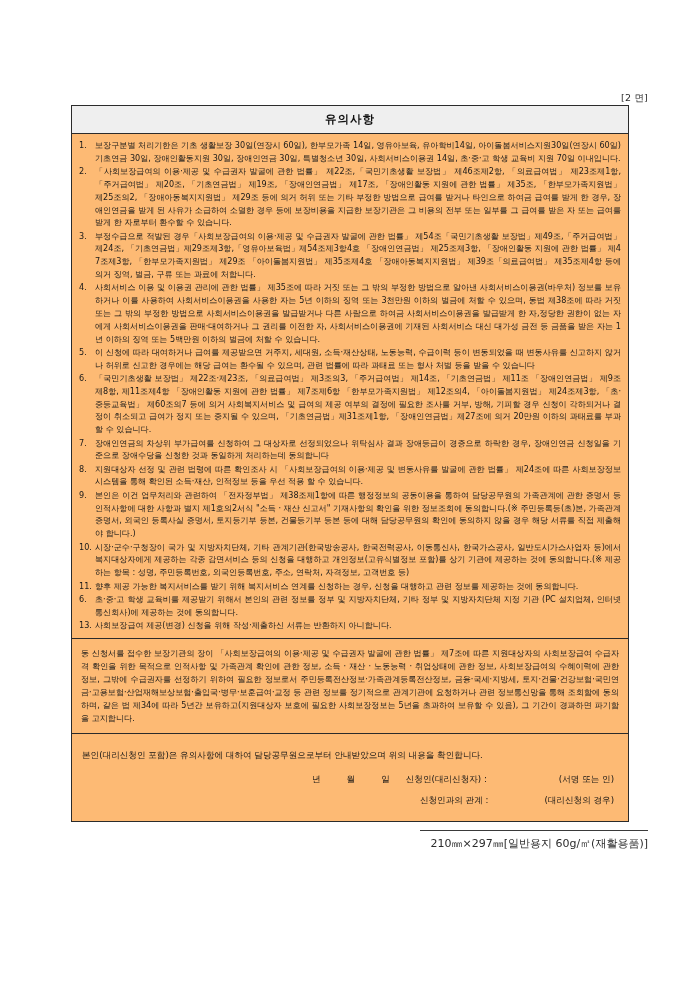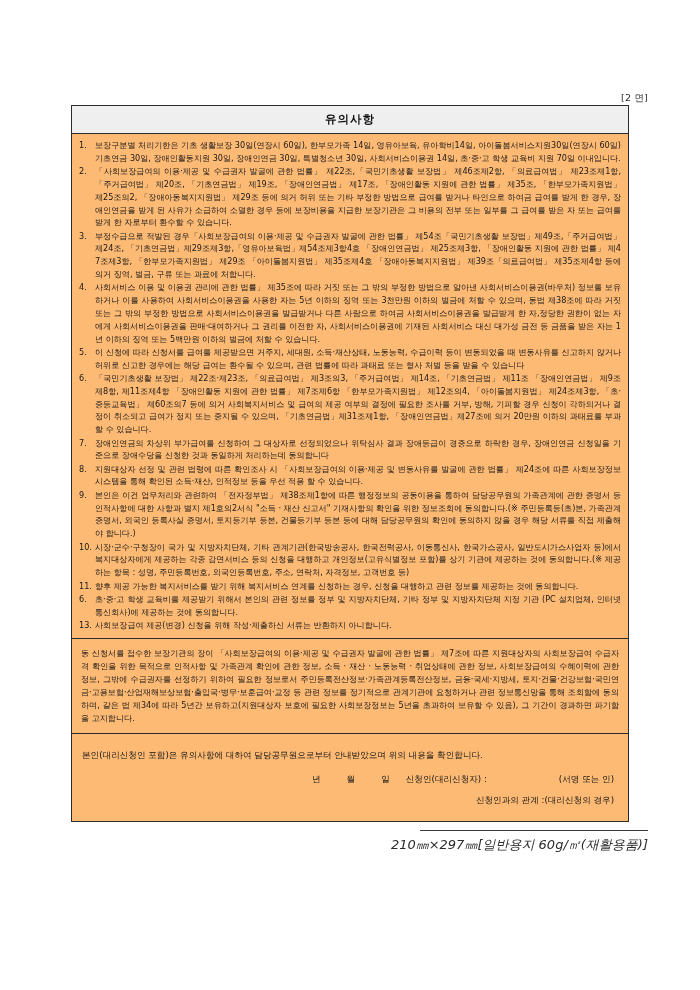--- a/index.html
+++ b/index.html
@@ -112,34 +112,34 @@
   .sign-row .sign-note {
     white-space: nowrap;
   }
   .rel-row {
     display: flex;
     justify-content: flex-end;
     align-items: baseline;
     padding-right: 4px;
   }
   .rel-row .rel-label {
+    margin-right: 56px;
     white-space: nowrap;
     text-align: center;
   }
   .rel-row .rel-note {
     white-space: nowrap;
   }
   .footer-note {
     position: absolute;
     right: 52px;
-    font-size: 13px;
+    font-size: 11px;
     color: #2b2b2b;
     letter-spacing: 0px;
     padding-top: 5px;
-    font-style: italic;
   }
   .footer-rule {
     position: absolute;
     right: 52px;
     border-top: 1px solid #3a3a3a;
   }
 </style>
 </head>
 <body>
 
@@ -164,21 +164,21 @@
       <div class="notice-item">
         <span class="notice-num">3.</span>
         <span class="notice-text">부정수급으로 적발된 경우「사회보장급여의 이용·제공 및 수급권자 발굴에 관한 법률」 제54조「국민기초생활 보장법」제49조,「주거급여법」제24조, 「기초연금법」제29조제3항,「영유아보육법」제54조제3항4호 「장애인연금법」 제25조제3항, 「장애인활동 지원에 관한 법률」 제47조제3항, 「한부모가족지원법」 제29조 「아이돌봄지원법」 제35조제4호 「장애아동복지지원법」 제39조「의료급여법」 제35조제4항 등에 의거 징역, 벌금, 구류 또는 과료에 처합니다.</span>
       </div>
       <div class="notice-item">
         <span class="notice-num">4.</span>
         <span class="notice-text">사회서비스 이용 및 이용권 관리에 관한 법률」 제35조에 따라 거짓 또는 그 밖의 부정한 방법으로 알아낸 사회서비스이용권(바우처) 정보를 보유하거나 이를 사용하여 사회서비스이용권을 사용한 자는 5년 이하의 징역 또는 3천만원 이하의 벌금에 처할 수 있으며, 동법 제38조에 따라 거짓 또는 그 밖의 부정한 방법으로 사회서비스이용권을 발급받거나 다른 사람으로 하여금 사회서비스이용권을 발급받게 한 자,정당한 권한이 없는 자에게 사회서비스이용권을 판매·대여하거나 그 권리를 이전한 자, 사회서비스이용권에 기재된 사회서비스 대신 대가성 금전 등 금품을 받은 자는 1년 이하의 징역 또는 5백만원 이하의 벌금에 처할 수 있습니다.</span>
       </div>
       <div class="notice-item">
         <span class="notice-num">5.</span>
-        <span class="notice-text">이 신청에 따라 신청서를 급여를 제공받으면 거주지, 세대원, 소득·재산상태, 노동능력, 수급이력 등이 변동되었을 때 변동사유를 신고하지 않거나 허위로 신고한 경우에는 해당 급여는 환수될 수 있으며, 관련 법률에 따라 과태료 또는 형사 처벌 등을 받을 수 있습니다</span>
+        <span class="notice-text">이 신청에 따라 대여하거나 급여를 제공받으면 거주지, 세대원, 소득·재산상태, 노동능력, 수급이력 등이 변동되었을 때 변동사유를 신고하지 않거나 허위로 신고한 경우에는 해당 급여는 환수될 수 있으며, 관련 법률에 따라 과태료 또는 형사 처벌 등을 받을 수 있습니다</span>
       </div>
       <div class="notice-item">
         <span class="notice-num">6.</span>
         <span class="notice-text">「국민기초생활 보장법」 제22조·제23조, 「의료급여법」 제3조의3, 「주거급여법」 제14조, 「기초연금법」 제11조 「장애인연금법」 제9조제8항, 제11조제4항 「장애인활동 지원에 관한 법률」 제7조제6항 「한부모가족지원법」 제12조의4, 「아이돌봄지원법」 제24조제3항, 「초·중등교육법」 제60조의7 등에 의거 사회복지서비스 및 급여의 제공 여부의 결정에 필요한 조사를 거부, 방해, 기피할 경우 신청이 각하되거나 결정이 취소되고 급여가 정지 또는 중지될 수 있으며, 「기초연금법」제31조제1항, 「장애인연금법」제27조에 의거 20만원 이하의 과태료를 부과할 수 있습니다.</span>
       </div>
       <div class="notice-item">
         <span class="notice-num">7.</span>
         <span class="notice-text">장애인연금의 차상위 부가급여를 신청하여 그 대상자로 선정되었으나 위탁심사 결과 장애등급이 경증으로 하락한 경우, 장애인연금 신청일을 기준으로 장애수당을 신청한 것과 동일하게 처리하는데 동의합니다</span>
       </div>
       <div class="notice-item">

